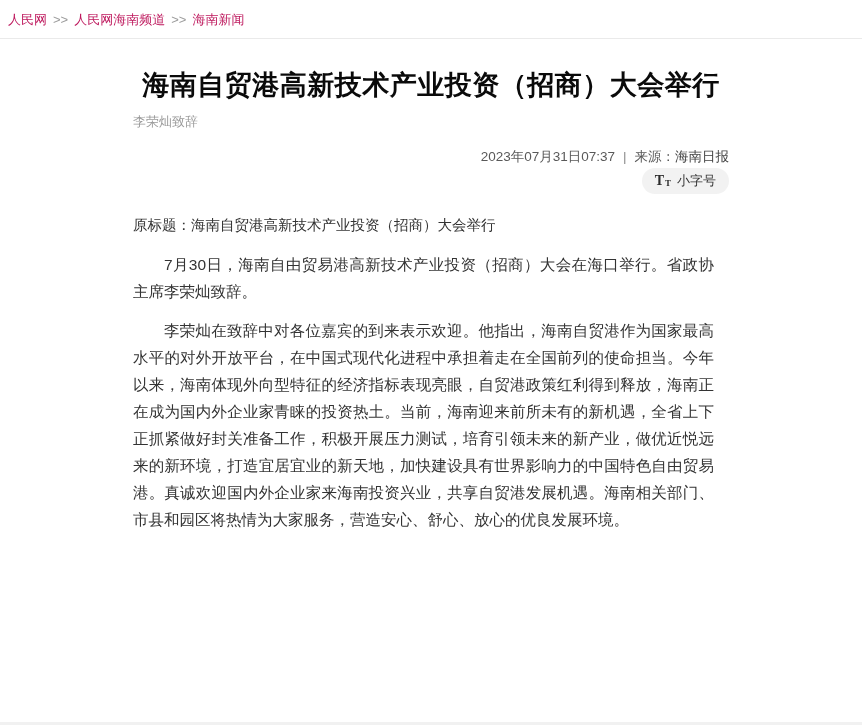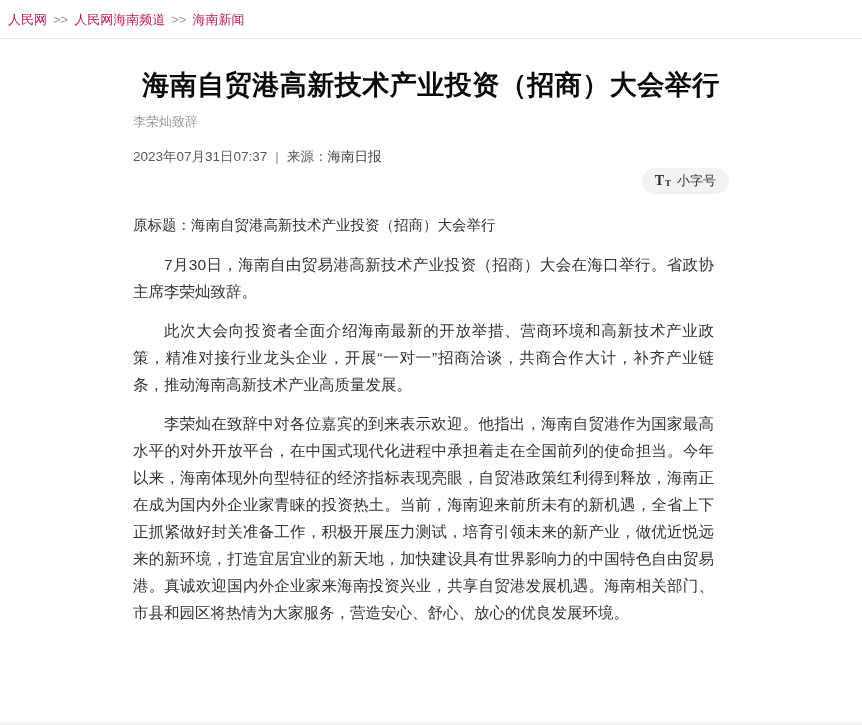--- a/index.html
+++ b/index.html
@@ -16,21 +16,21 @@
   }
   .breadcrumb a{color:#be185d;text-decoration:none;cursor:pointer;}
   .breadcrumb .sep{margin:0 6px;color:#9c9c9c;}
   .content{width:596px;margin:0 auto;}
   h1.title{
     margin:28px 0 0 0;
     font-size:27px;line-height:36px;font-weight:bold;color:#0a0a0a;
     text-align:center;letter-spacing:0.5px;
   }
   .subtitle{margin-top:10px;font-size:13px;color:#9a9a9a;}
-  .meta{margin-top:17px;text-align:left;font-size:13.5px;color:#595959;}
+  .meta{margin-top:17px;text-align:right;font-size:13.5px;color:#595959;}
   .meta .meta-sep{margin:0 8px;color:#8a8a8a;}
   .meta .source-link{color:#404040;text-decoration:none;cursor:pointer;}
   .toolbar{margin-top:2px;display:flex;justify-content:flex-end;}
   .font-btn{
     display:inline-flex;align-items:center;gap:6px;
     background:#f2f2f2;border:none;border-radius:14px;
     padding:5px 13px;font-size:13px;color:#333;cursor:pointer;
     font-family:inherit;line-height:16px;
   }
   .font-btn .tt{display:inline-flex;align-items:flex-end;font-family:"Liberation Serif","DejaVu Serif",serif;color:#2b2b2b;}
@@ -70,21 +70,20 @@
             <span class="t-big">T</span>
             <span class="t-small">T</span>
           </span>
         <span>小字号</span>
       </button>
     </div>
 
     <div class="article">
       <p class="original">原标题：海南自贸港高新技术产业投资（招商）大会举行</p>
       <p>7月30日，海南自由贸易港高新技术产业投资（招商）大会在海口举行。省政协主席李荣灿致辞。</p>
-      <p>此次大会向投资者全面介绍海南最新的开放举措、营商环境和高新技术产业政策，精准对接行业龙头企业，开展“一对一”招商洽谈，共商合作大计，补齐产业链条，推动海南高新技术产业高质量发展。</p>
       <p>李荣灿在致辞中对各位嘉宾的到来表示欢迎。他指出，海南自贸港作为国家最高水平的对外开放平台，在中国式现代化进程中承担着走在全国前列的使命担当。今年以来，海南体现外向型特征的经济指标表现亮眼，自贸港政策红利得到释放，海南正在成为国内外企业家青睐的投资热土。当前，海南迎来前所未有的新机遇，全省上下正抓紧做好封关准备工作，积极开展压力测试，培育引领未来的新产业，做优近悦远来的新环境，打造宜居宜业的新天地，加快建设具有世界影响力的中国特色自由贸易港。真诚欢迎国内外企业家来海南投资兴业，共享自贸港发展机遇。海南相关部门、市县和园区将热情为大家服务，营造安心、舒心、放心的优良发展环境。</p>
 
     </div>
 
   </div>
 
   <div class="bottom-strip"></div>
 
 </div>
 

